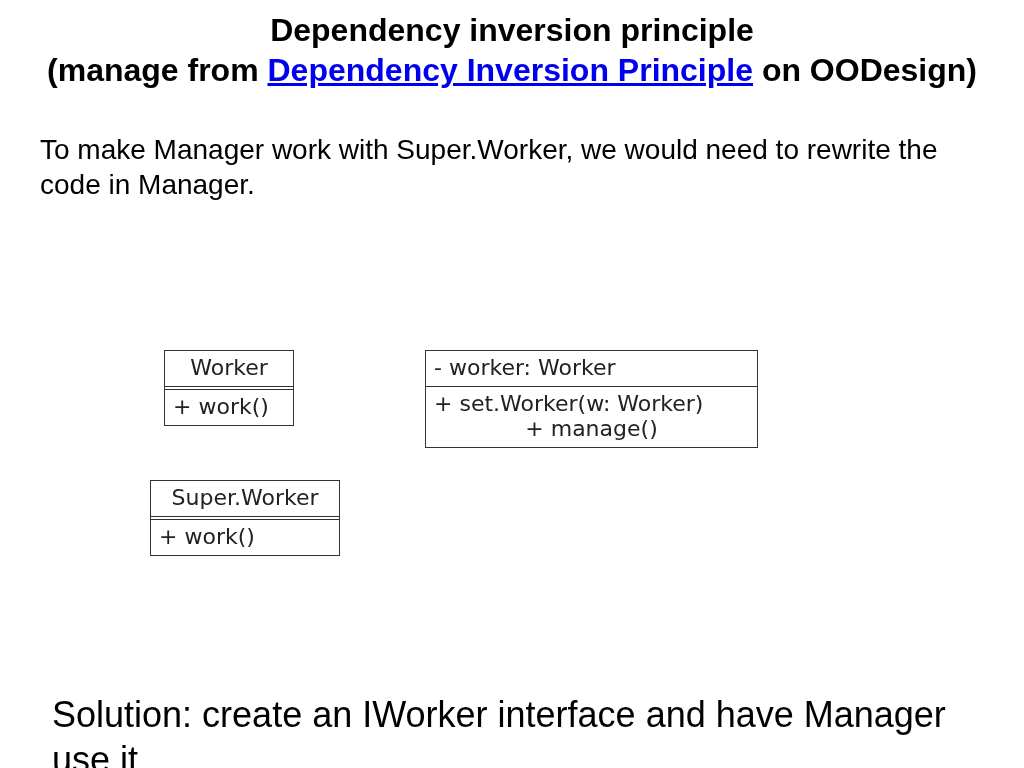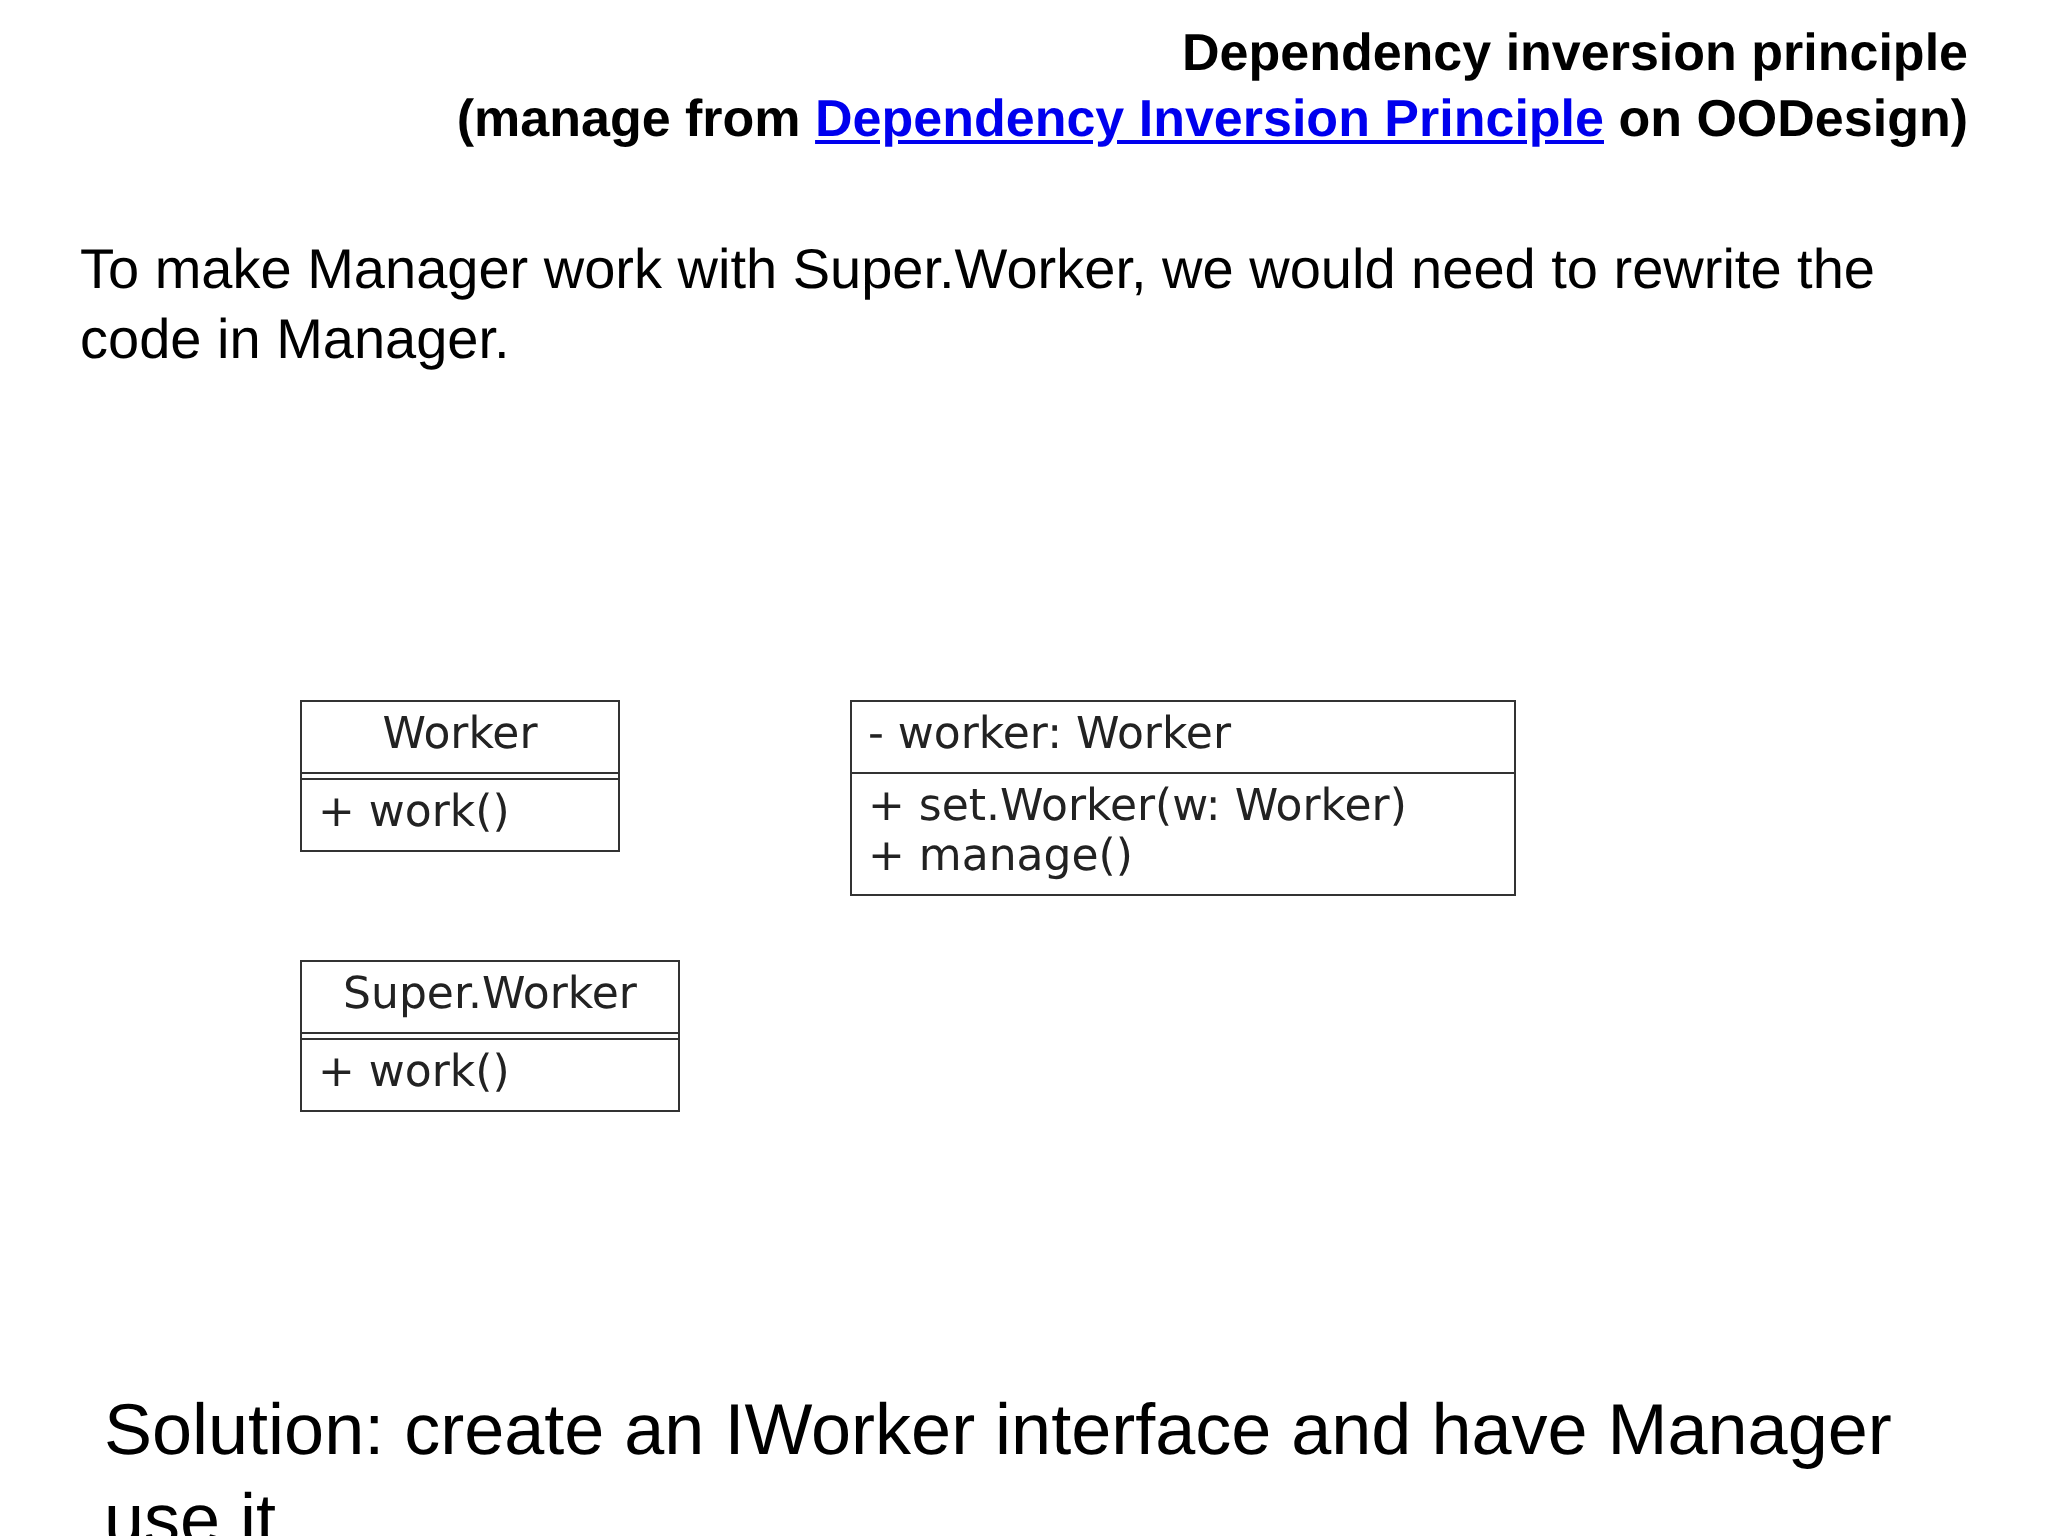--- a/index.html
+++ b/index.html
@@ -6,25 +6,25 @@
     body {
       width: 1024px;
       height: 768px;
       background: #ffffff;
       font-family: Arial, Helvetica, sans-serif;
       color: #000000;
       position: relative;
       overflow: hidden;
     }
     .title-block {
-      text-align: right;
+      text-align: center;
       padding-top: 10px;
       padding-left: 40px;
       padding-right: 40px;
-      font-size: 26px;
+      font-size: 32px;
       font-weight: bold;
       line-height: 1.25;
     }
     .title-block a {
       color: #0000ee;
       text-decoration: underline;
     }
     .body-text {
       padding: 0 40px;
       margin-top: 42px;
@@ -63,21 +63,21 @@
       border-bottom: 1px solid #333333;
       height: 0px;
       margin-top: 2px;
     }
     .uml-row {
       font-size: 22px;
       padding: 4px 8px 6px 8px;
       color: #222;
     }
     
-    .worker-box { top: 0px; left: 150px; width: 160px; }
+    .worker-box { top: 0px; left: 164px; width: 130px; }
     .super-box  { top: 130px; left: 150px; width: 190px; }
     .manager-box{ top: 0px; left: 425px; width: 333px; }
   </style>
 </head>
 <body>
 
 <div class="title-block">
   <span>Dependency inversion principle</span><br>
   <span>(manage from </span><a href="#">Dependency Inversion Principle</a><span> on OODesign)</span>
 </div>
@@ -94,18 +94,18 @@
 
   <div class="uml-box super-box">
     <div class="uml-title">Super.Worker</div>
     <div class="uml-sep"></div>
     <div class="uml-row">+ work()</div>
   </div>
 
   <div class="uml-box manager-box">
     <div class="uml-row" style="border-bottom:1px solid #333333;">- worker: Worker</div>
     <div class="uml-row" style="padding-bottom:0;">+ set.Worker(w: Worker)</div>
-    <div class="uml-row" style="padding-top:0;">+ manage()</div>
+    <div class="uml-row" style="padding-top:0;text-align:center;">+ manage()</div>
   </div>
 
 </div>
 
 <div class="solution-text">Solution: create an IWorker interface and have Manager use it.</div>
 
 </body></html>

